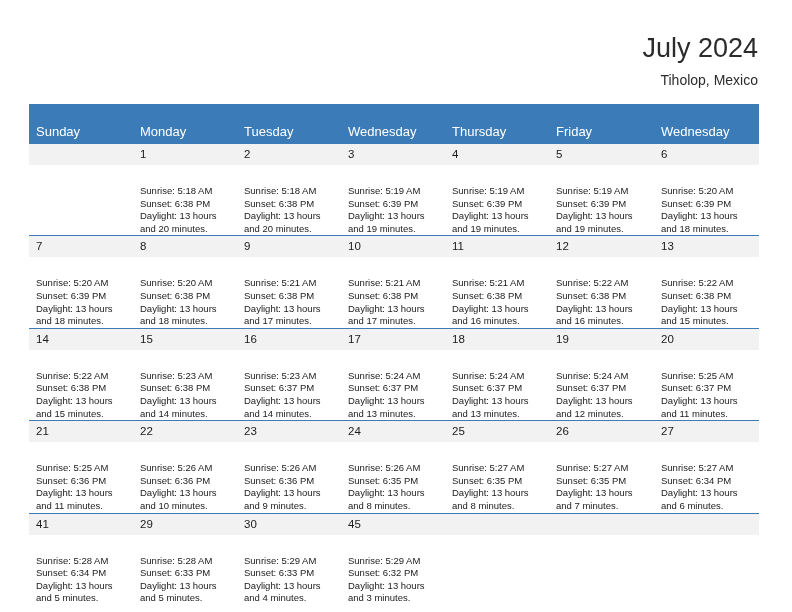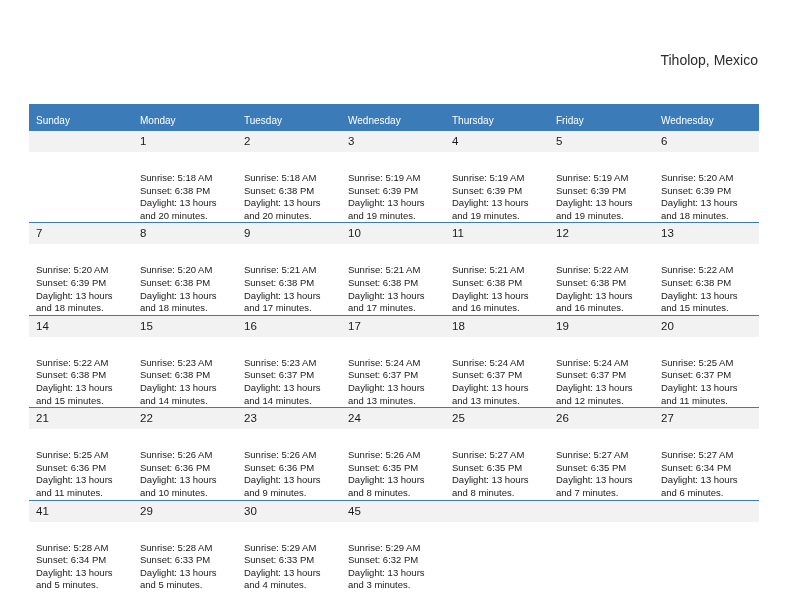--- a/index.html
+++ b/index.html
@@ -72,44 +72,44 @@
     text-align: right;
   }
   .cal-title {
     font-size: 27px;
     color: #2b2b2b;
     font-weight: 400;
     line-height: 32px;
     white-space: nowrap;
   }
   .cal-subtitle {
-    margin-top: 20px;
+    margin-top: 8px;
     font-size: 14px;
     color: #2b2b2b;
     font-weight: 400;
     line-height: 16px;
     white-space: nowrap;
   }
 
   
   .calendar {
     position: absolute;
     left: 29px;
     top: 104px;
     width: 730px;
     border-collapse: collapse;
     table-layout: fixed;
   }
   .calendar th {
     background: #3b7cb8;
     color: #ffffff;
-    font-size: 10px;
+    font-size: 13px;
     font-weight: normal;
     text-align: left;
-    padding: 10px 0 5px 7px;
+    padding: 20px 0 5px 7px;
     height: 12px;
     border: none;
     margin-top: 22px;
   }
   .calendar td {
     vertical-align: top;
     padding: 0;
     border: none;
     border-top: 1px solid #3b7cb8;
     height: 78px;
@@ -144,20 +144,21 @@
 </style>
 </head>
 <body>
 
 <div class="page">
 
   <div class="header">
 
 
     <div class="title-block">
+      <div class="cal-title">July 2024</div>
       <div class="cal-subtitle">Tiholop, Mexico</div>
     </div>
 
   </div>
 
   <table class="calendar">
     <colgroup>
       <col style="width:104px">
         <col style="width:104px">
         <col style="width:104px">

